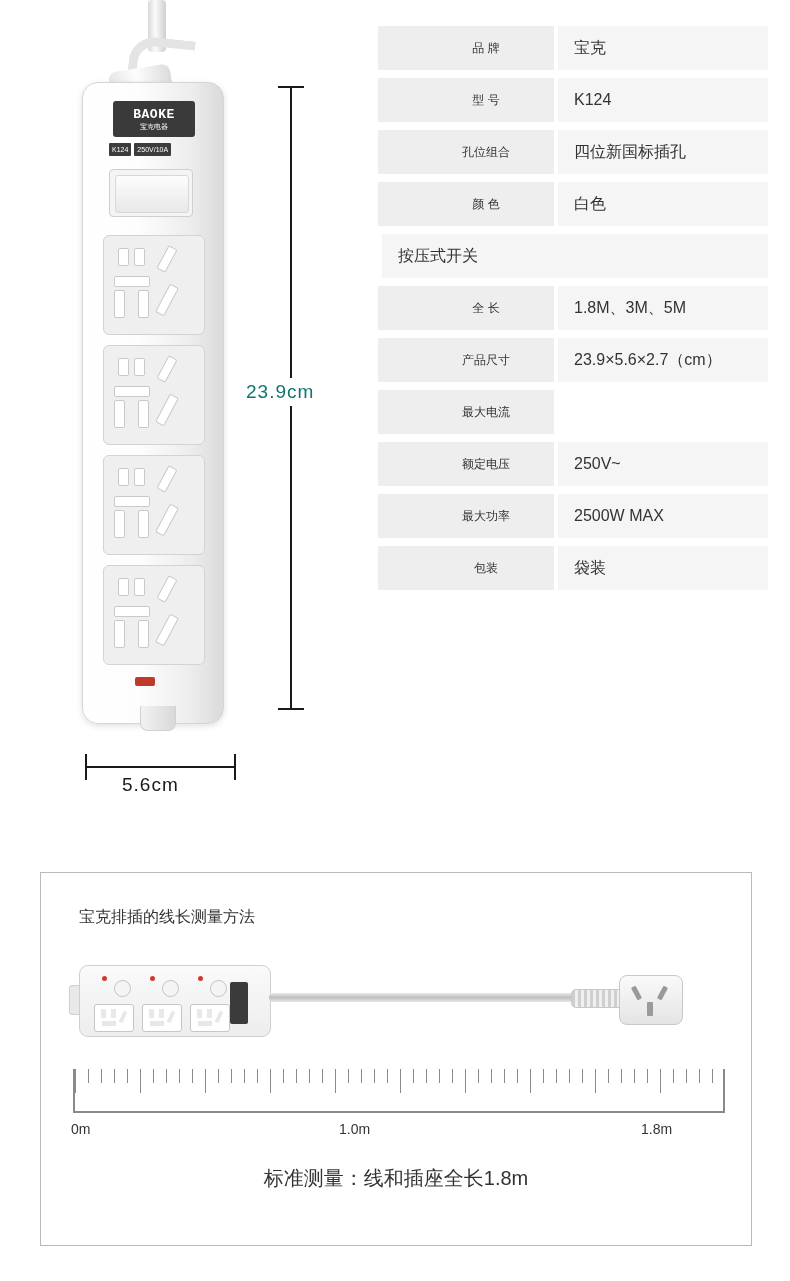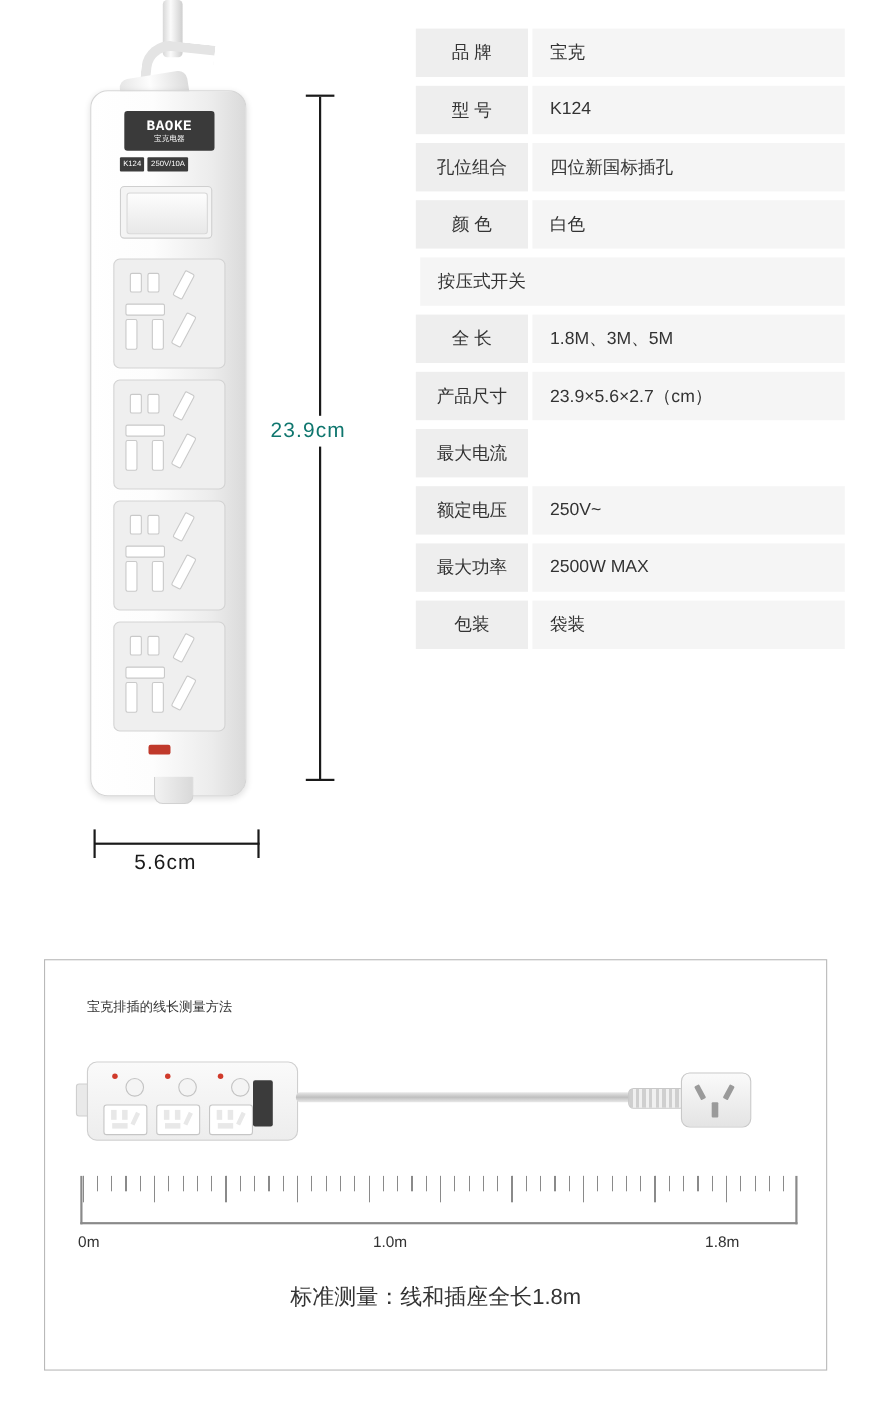--- a/index.html
+++ b/index.html
@@ -104,38 +104,38 @@
   .dim-h-cap-l{position:absolute;left:85px;top:754px;width:2px;height:26px;background:#1a1a1a;}
   .dim-h-cap-r{position:absolute;left:234px;top:754px;width:2px;height:26px;background:#1a1a1a;}
   .dim-h-label{position:absolute;left:122px;top:774px;font-size:19px;color:#1a1a1a;letter-spacing:1px;}
 
   
   #spec-table{
     position:absolute;left:378px;top:26px;width:390px;
   }
   .spec-row{display:flex;margin-bottom:8px;height:44px;}
   .spec-key{
-    width:102px;background:#eeeeee;
+    width:136px;background:#eeeeee;
     display:flex;align-items:center;justify-content:center;
-    font-size:16px;color:#333;letter-spacing:0;
+    font-size:12px;color:#333;letter-spacing:0;padding-left:40px;
   }
   .spec-key.full{justify-content:center;}
   .spec-val{
     flex:1;background:#f5f5f5;margin-left:4px;
     display:flex;align-items:center;padding-left:16px;
     font-size:16px;color:#333;
   }
 
   
   #measure-panel{
     position:absolute;left:40px;top:872px;width:710px;height:372px;
     border:1px solid #b9b9b9;background:#fff;
   }
   #measure-title{
-    position:absolute;left:38px;top:34px;font-size:12px;color:#333;
+    position:absolute;left:38px;top:34px;font-size:16px;color:#333;
   }
   
   .mini-strip{
     position:absolute;left:38px;top:92px;width:190px;height:70px;
     background:linear-gradient(to bottom,#fafafa,#ededed);
     border:1px solid #cfcfcf;border-radius:9px;
   }
   .mini-hole{
     position:absolute;top:38px;width:38px;height:26px;
     border:1px solid #c6c6c6;background:#fff;border-radius:3px;

